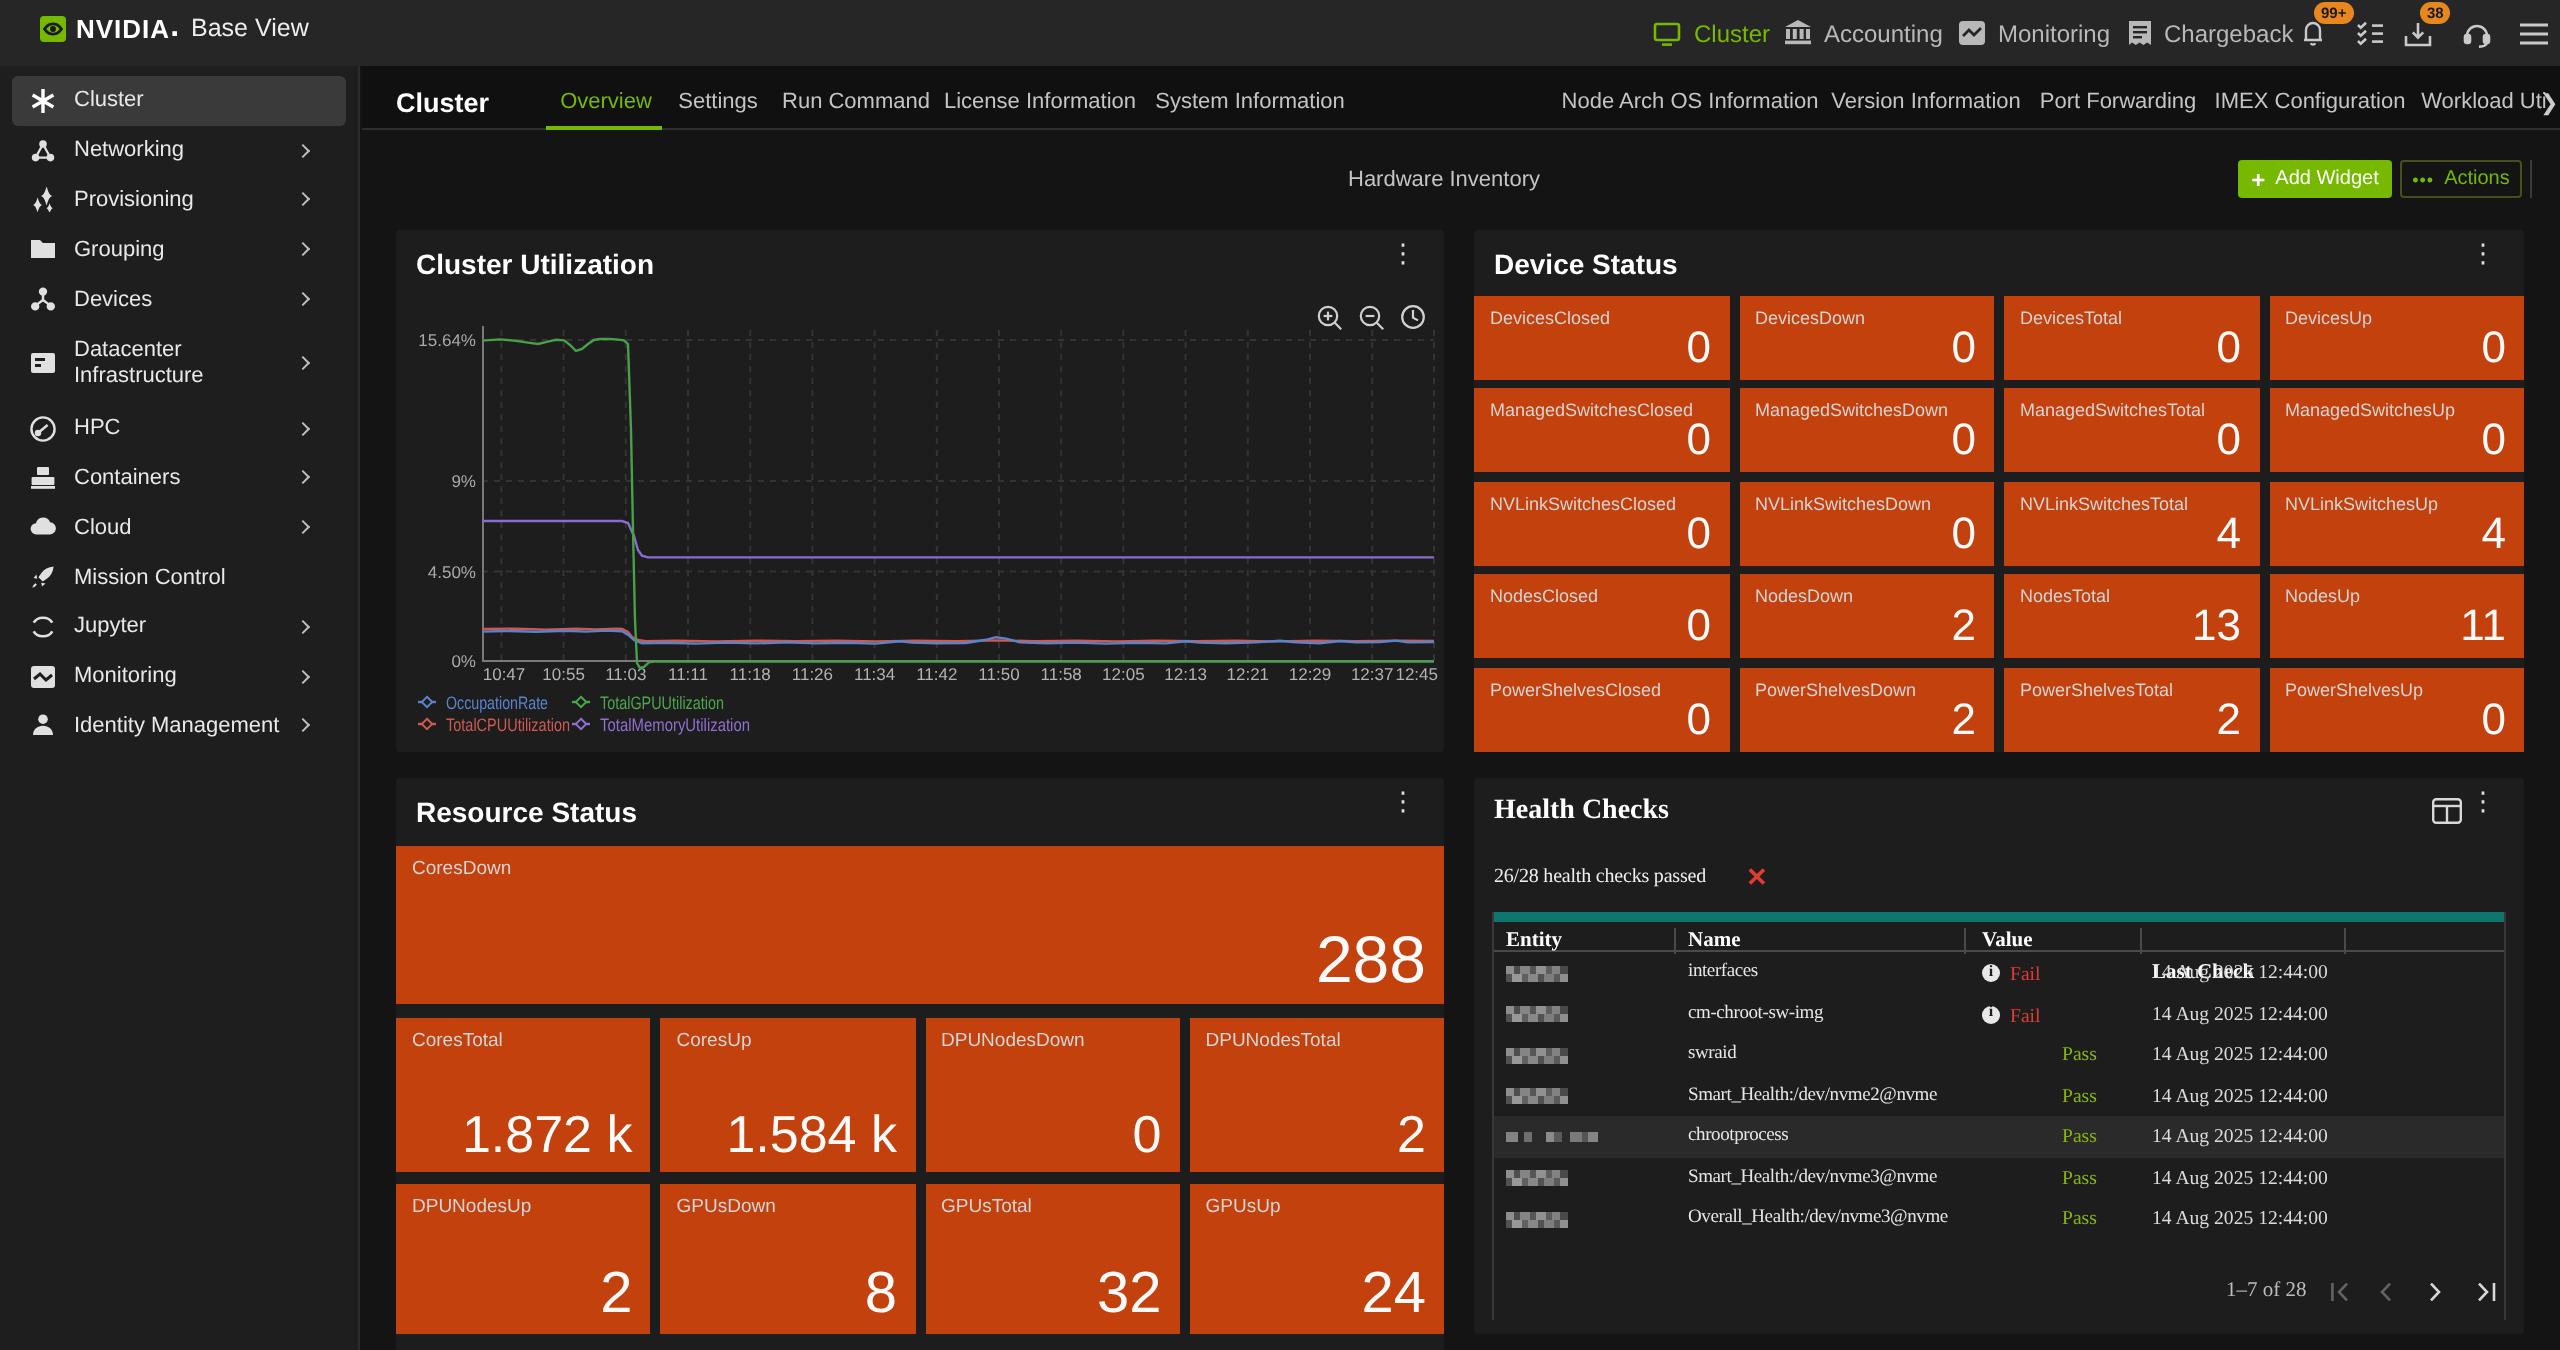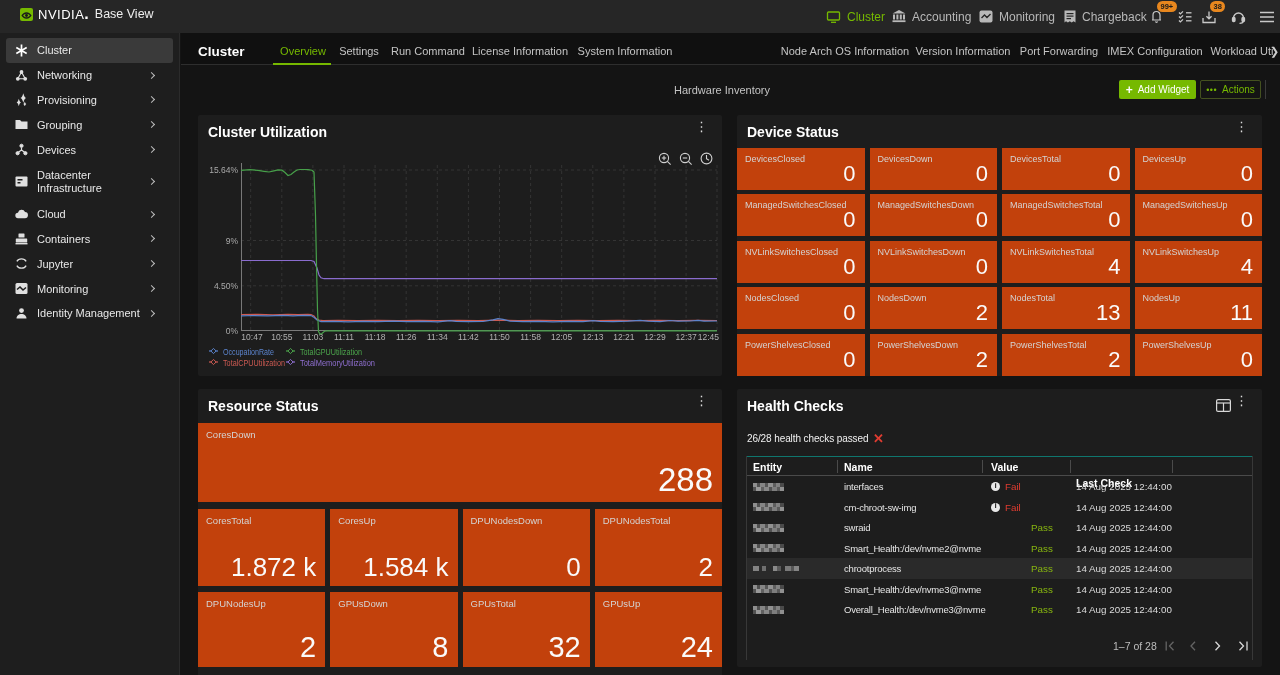--- a/index.html
+++ b/index.html
@@ -1,21 +1,21 @@
 <!DOCTYPE html>
 <html><head>
 <meta charset="utf-8">
 <style>
 * { margin:0; padding:0; box-sizing:border-box; }
 html,body { width:1280px; height:675px; overflow:hidden; background:#141414; font-family:"Liberation Sans", sans-serif; }
 
 #topbar { position:absolute; left:0; top:0; width:1280px; height:33px; background:#262626; z-index:5; }
 #logo { position:absolute; left:20px; top:7px; height:14px; display:flex; align-items:center; }
 #logobox { width:13px; height:13px; background:#76b900; border-radius:2px; position:relative; }
-#brand { color:#fff; font-size:13px; font-weight:normal; letter-spacing:0.5px; margin-left:5px; }
+#brand { color:#fff; font-size:13px; font-weight:bold; letter-spacing:0.5px; margin-left:5px; }
 #bview { color:#eee; font-size:12.5px; margin-left:6px; }
 .tnav { position:absolute; top:0; height:33px; display:flex; align-items:center; color:#b8b8b8; font-size:12px; }
 .tnav svg { margin-right:6px; }
 .tnav.active { color:#76b900; }
 .badge { position:absolute; background:#e8871e; color:#1a1a1a; font-size:7.5px; font-weight:bold; border-radius:6px; padding:1px 3.5px; top:1px; }
 
 #sidebar { position:absolute; left:0; top:33px; width:180px; height:642px; background:#1e1e1e; border-right:1px solid #2b2b2b; z-index:4; }
 .sitem { position:relative; display:flex; align-items:center; height:24.8px; padding-left:15px; color:#e8e8e8; font-size:11px; }
 .sitem .ic { width:13px; height:13px; margin-right:9px; display:flex; align-items:center; justify-content:center; flex:none; }
 .sitem .chev { position:absolute; right:25px; width:5px; height:5px; border-right:1.3px solid #bdbdbd; border-top:1.3px solid #bdbdbd; transform:rotate(45deg); }
@@ -33,21 +33,21 @@
 #btn-add { position:absolute; left:1119px; top:80px; width:77px; height:19px; background:#76b900; border-radius:2px; color:#fff; font-size:10px; display:flex; align-items:center; justify-content:center; z-index:3; }
 #btn-act { position:absolute; left:1200px; top:80px; width:61px; height:19px; border:1px solid #44511f; border-radius:2px; color:#76b900; font-size:10px; display:flex; align-items:center; justify-content:center; z-index:3; }
 #actsep { position:absolute; left:1265px; top:80px; width:1px; height:19px; background:#3a3a3a; }
 
 .card { position:absolute; background:#1d1d1d; border-radius:2px; }
 .cardtitle { position:absolute; left:10px; top:9px; color:#fff; font-size:14px; font-weight:bold; }
 .kebab { position:absolute; color:#ddd; font-size:13px; letter-spacing:0; line-height:4px; }
 #cu { left:198px; top:115px; width:524px; height:261px; }
 #ds { left:737px; top:115px; width:525px; height:261px; }
 #rs { left:198px; top:389px; width:524px; height:300px; }
-#hc { left:737px; top:389px; width:525px; height:278px; }
+#hc { left:737px; top:389px; width:525px; height:278px;font-family:Liberation Serif, serif; }
 
 .tile { background:#c2410c; position:relative; }
 .tile .tl { position:absolute; left:8px; top:6px; font-size:9.5px; color:#d4d4d4; }
 .tile .tv { position:absolute; right:9px; bottom:3px; color:#fafafa; }
 #dsgrid { position:absolute; left:0; top:32.5px; width:525px; height:228px; display:grid; grid-template-columns:repeat(4,1fr); grid-auto-rows:42px; gap:4.5px 5px; }
 #dsgrid .tv { font-size:22px; }
 #dsgrid .tl { font-size:9px; }
 #rsgrid { position:absolute; left:0; top:34px; width:524px; height:300px; display:grid; grid-template-columns:repeat(4,1fr); gap:6.5px 5px; align-content:start; }
 #rsgrid .tile:nth-child(-n+5) .tv { font-size:26px; }
 #rsgrid .tile:nth-child(n+6) .tv { font-size:29px; }
@@ -210,37 +210,59 @@
             <rect x="0.5" y="1.5" width="12" height="10" rx="1"></rect>
             <rect x="2.5" y="4" width="5" height="1.5" fill="#1e1e1e"></rect>
             <rect x="2.5" y="7" width="3" height="1.5" fill="#1e1e1e"></rect>
           </svg>
         </span>
         <span class="lbl">Datacenter<br>Infrastructure</span>
         <span class="chev"></span>
       </div>
   <div class="sitem">
         <span class="ic">
-          <svg width="14" height="13" viewBox="0 0 14 13" fill="#e0e0e0">
-            <path d="M3.5 10.5 a3 3 0 0 1 -0.3 -6 a4 4 0 0 1 7.6 -0.6 a2.8 2.8 0 0 1 -0.3 6.6 Z"></path>
-          </svg>
-        </span>
-        <span class="lbl">Cloud</span>
+          <svg width="13" height="13" viewBox="0 0 13 13" fill="none" stroke="#e0e0e0" stroke-width="1.2">
+            <circle cx="6.5" cy="6.5" r="5.8"></circle>
+            <path d="M4 8.5 L8.8 4.5"></path>
+            <circle cx="4" cy="8.5" r="1" fill="#e0e0e0"></circle>
+          </svg>
+        </span>
+        <span class="lbl">HPC</span>
         <span class="chev"></span>
       </div>
   <div class="sitem">
         <span class="ic">
           <svg width="13" height="13" viewBox="0 0 13 13" fill="#e0e0e0">
             <rect x="3.5" y="1.5" width="6" height="4" rx="0.5"></rect>
             <rect x="0.8" y="6.5" width="11.4" height="4" rx="0.5"></rect>
             <rect x="0.5" y="11" width="12" height="1.4"></rect>
           </svg>
         </span>
         <span class="lbl">Containers</span>
         <span class="chev"></span>
+      </div>
+  <div class="sitem">
+        <span class="ic">
+          <svg width="14" height="13" viewBox="0 0 14 13" fill="#e0e0e0">
+            <path d="M3.5 10.5 a3 3 0 0 1 -0.3 -6 a4 4 0 0 1 7.6 -0.6 a2.8 2.8 0 0 1 -0.3 6.6 Z"></path>
+          </svg>
+        </span>
+        <span class="lbl">Cloud</span>
+        <span class="chev"></span>
+      </div>
+  <div class="sitem">
+        <span class="ic">
+          <svg width="13" height="13" viewBox="0 0 13 13" fill="#e0e0e0">
+            <path d="M11.8 1.2 C9.2 1.4 7 2.6 5.6 4.6 L4.2 6.6 L6.4 8.8 L8.4 7.4 C10.4 6 11.6 3.8 11.8 1.2 Z"></path>
+            <path d="M3.6 7.4 L1.8 7 L3.2 5.2 Z"></path>
+            <path d="M5.6 9.4 L6 11.2 L7.8 9.8 Z"></path>
+            <path d="M1.2 11.8 C2.2 11.6 3 11 3.4 10.2 L2.8 9.6 C2 10 1.4 10.8 1.2 11.8 Z"></path>
+          </svg>
+        </span>
+        <span class="lbl">Mission Control</span>
       </div>
   <div class="sitem">
         <span class="ic">
           <svg width="14" height="13" viewBox="0 0 14 13" fill="none" stroke="#e0e0e0" stroke-width="1.4">
             <path d="M2 4.2 C3 2.4 5 1.5 7 1.5 C9 1.5 11 2.4 12 4.2"></path>
             <path d="M2 8.8 C3 10.6 5 11.5 7 11.5 C9 11.5 11 10.6 12 8.8"></path>
           </svg>
         </span>
         <span class="lbl">Jupyter</span>
         <span class="chev"></span>
@@ -505,21 +527,21 @@
   <div class="cardtitle">Health Checks</div>
   <svg style="position:absolute;left:479px;top:10px;" width="15" height="13" viewBox="0 0 15 13" fill="none" stroke="#d8d8d8" stroke-width="1.2">
       <rect x="0.6" y="0.6" width="13.8" height="11.8" rx="1.5"></rect>
       <line x1="0.6" y1="4" x2="14.4" y2="4"></line>
       <line x1="7.5" y1="4" x2="7.5" y2="12.4"></line>
     </svg>
   <div class="kebab" style="right:14px; top:10px;">⋮</div>
   <div style="position:absolute;left:10px;top:44px;color:#f0f0f0;font-size:10px;letter-spacing:-0.1px;">26/28 health checks passed</div>
   <div style="position:absolute;left:136px;top:42px;color:#e03c31;font-size:13px;font-weight:bold;">✕</div>
   <div id="hctable" style="position:absolute;left:9px;top:67px;width:507px;height:204px;border-left:1px solid #383838;border-right:1px solid #383838;">
-    <div id="hchead" style="position:relative;height:20px;border-top:1px solid #0f766e;border-bottom:1px solid #4a4a4a;color:#fff;font-size:10.5px;font-weight:bold;">
+    <div id="hchead" style="position:relative;height:20px;border-top:5px solid #0f766e;border-bottom:1px solid #4a4a4a;color:#fff;font-size:10.5px;font-weight:bold;">
       <span style="position:absolute;left:6px;top:4px;">Entity</span>
       <span style="position:absolute;left:97px;top:4px;">Name</span>
       <span style="position:absolute;left:244px;top:4px;text-align:right;">Value</span>
       <span style="position:absolute;left:329px;top:4px;margin-top:16px;">Last Check</span>
       <span style="position:absolute;left:90px;top:3px;width:1px;height:13px;background:#4a4a4a;"></span>
       <span style="position:absolute;left:235px;top:3px;width:1px;height:13px;background:#4a4a4a;"></span>
       <span style="position:absolute;left:323px;top:3px;width:1px;height:13px;background:#4a4a4a;"></span>
       <span style="position:absolute;left:425px;top:3px;width:1px;height:13px;background:#4a4a4a;"></span>
     </div>
     <div class="hcrow">

